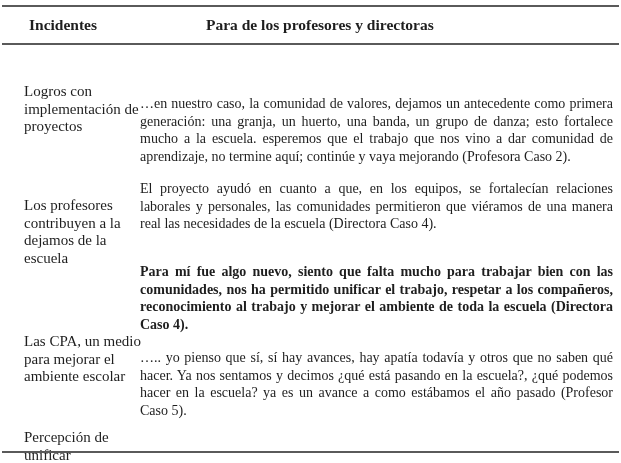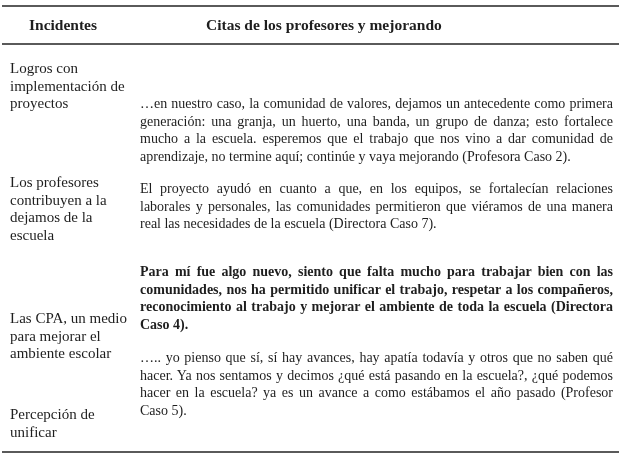--- a/index.html
+++ b/index.html
@@ -1,37 +1,37 @@
 <!DOCTYPE html>
 <html><head>
 <meta charset="utf-8">
 <style>
   html, body { margin: 0; padding: 0; background: #ffffff; }
   body { width: 621px; height: 463px; position: relative; overflow: hidden;
          font-family: "Liberation Serif", "DejaVu Serif", serif; color: #1e1e1e; }
   .rule { position: absolute; left: 2px; width: 617px; height: 2px; background: #5a5a5a; }
   .th { position: absolute; font-weight: bold; font-size: 15.5px; top: 16px; }
-  .inc { position: absolute; left: 10px; width: 118px; font-size: 15px; line-height: 17.5px; }
+  .inc { position: absolute; left: 24px; width: 118px; font-size: 15px; line-height: 17.5px; margin-top: 23px; }
   .cite { position: absolute; left: 140px; width: 473px; font-size: 14px; line-height: 17.6px;
           text-align: justify; }
 </style>
 </head>
 <body>
 
 <div>
   <div class="rule" style="top:5px;"></div>
   <div class="th" style="left:29px;">Incidentes</div>
-  <div class="th" style="left:206px;">Citas de los profesores y mejorando</div>
+  <div class="th" style="left:206px;">Para de los profesores y directoras</div>
   <div class="rule" style="top:43px;"></div>
 
   <div class="inc" style="top:60px;">Logros con implementación de proyectos</div>
   <div class="cite" style="top:95px;">…en nuestro caso, la comunidad de valores, dejamos un antecedente como primera generación: una granja, un huerto, una banda, un grupo de danza; esto fortalece mucho a la escuela. esperemos que el trabajo que nos vino a dar comunidad de aprendizaje, no termine aquí; continúe y vaya mejorando (Profesora Caso 2).</div>
 
   <div class="inc" style="top:174px;">Los profesores contribuyen a la dejamos de la escuela</div>
-  <div class="cite" style="top:180px;">El proyecto ayudó en cuanto a que, en los equipos, se fortalecían relaciones laborales y personales, las comunidades permitieron que viéramos de una manera real las necesidades de la escuela (Directora Caso 7).</div>
+  <div class="cite" style="top:180px;">El proyecto ayudó en cuanto a que, en los equipos, se fortalecían relaciones laborales y personales, las comunidades permitieron que viéramos de una manera real las necesidades de la escuela (Directora Caso 4).</div>
 
   <div class="inc" style="top:310px;">Las CPA, un medio para mejorar el ambiente escolar</div>
   <div class="cite" style="top:263px;font-weight:bold;">Para mí fue algo nuevo, siento que falta mucho para trabajar bien con las comunidades, nos ha permitido unificar el trabajo, respetar a los compañeros, reconocimiento al trabajo y mejorar el ambiente de toda la escuela (Directora Caso 4).</div>
 
   <div class="inc" style="top:406px;">Percepción de unificar</div>
   <div class="cite" style="top:349px;">….. yo pienso que sí, sí hay avances, hay apatía todavía y otros que no saben qué hacer. Ya nos sentamos y decimos ¿qué está pasando en la escuela?, ¿qué podemos hacer en la escuela? ya es un avance a como estábamos el año pasado (Profesor Caso 5).</div>
 
   <div class="rule" style="top:451px;"></div>
 </div>
 

